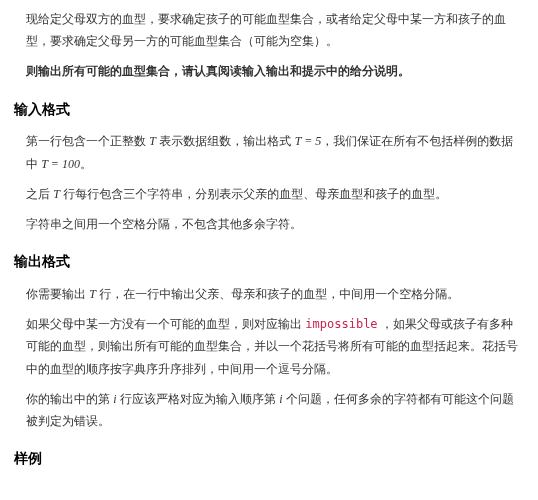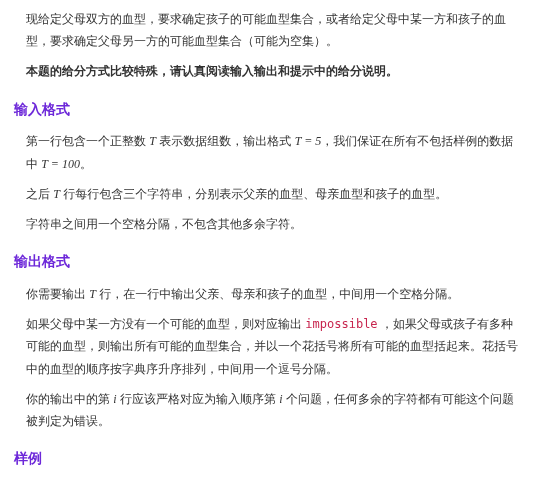--- a/index.html
+++ b/index.html
@@ -14,33 +14,33 @@
     padding: 8px 14px 6px 14px;
     font-size: 12px;
     line-height: 1.85;
     position: relative;
   }
   p { margin: 0 0 8px 12px; }
   h2 {
     font-size: 14px;
     font-weight: 700;
     margin: 14px 0 8px 0;
-    color: #6d28d9;
+    color: #000000;
   }
   .math { font-style: italic; font-family: Georgia, "Times New Roman", serif; }
   .qmark { color: #c7254e; font-family: Consolas, Menlo, monospace; }
   .impossible { color: #c7254e; font-family: Consolas, Menlo, monospace; text-align: center; }
 </style>
 </head>
 <body>
 
 <div class="page">
 
   <p>现给定父母双方的血型，要求确定孩子的可能血型集合，或者给定父母中某一方和孩子的血型，要求确定父母另一方的可能血型集合（可能为空集）。</p>
-  <p><strong>本题的给分方式比较特殊，请认真阅读输入输出和提示中的给分说明。</strong></p>
+  <p><strong>则输出所有可能的血型集合，请认真阅读输入输出和提示中的给分说明。</strong></p>
 
   <h2>输入格式</h2>
 
   <p>
     <span>第一行包含一个正整数 </span><span class="math">T</span><span> 表示数据组数，输出格式 </span><span class="math">T = 5</span><span>，我们保证在所有不包括样例的数据中 </span><span class="math">T = 100</span><span>。</span>
   </p>
 
   <p>
     <span>之后 </span><span class="math">T</span><span> 行每行包含三个字符串，分别表示父亲的血型、母亲血型和孩子的血型。</span>
   </p>

